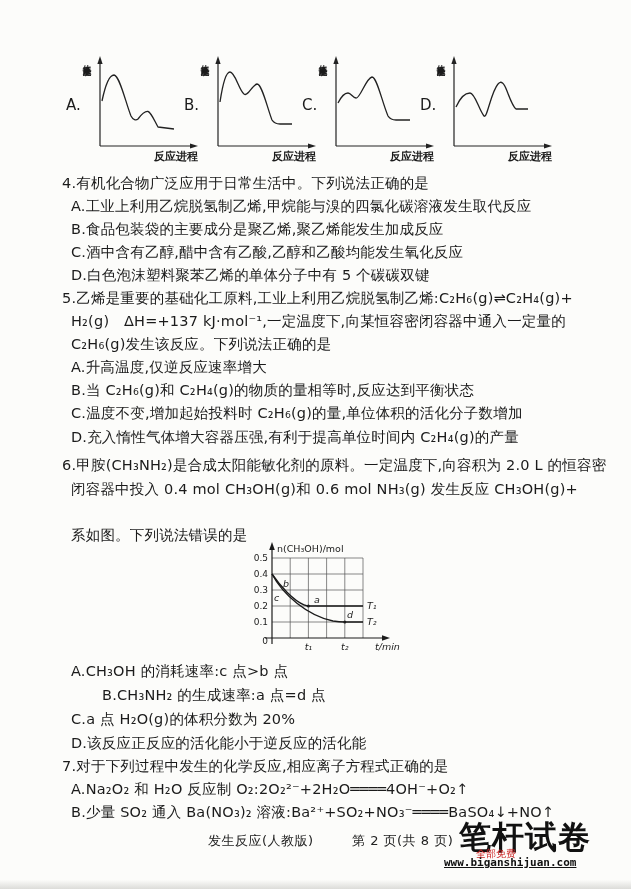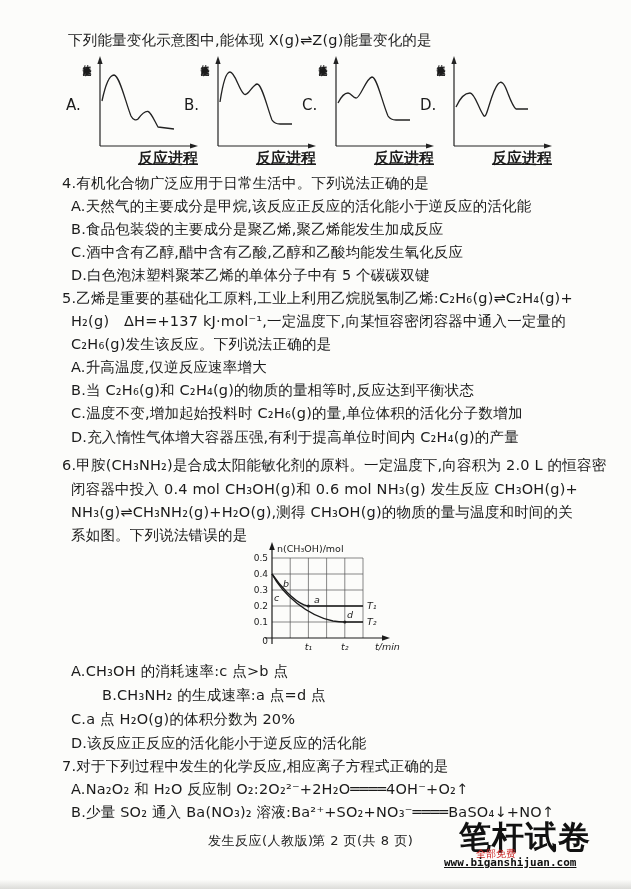--- a/index.html
+++ b/index.html
@@ -4,39 +4,38 @@
 <style>
   html,body{margin:0;padding:0;}
   body{width:631px;height:889px;background:#f2f2ef;font-family:"DejaVu Sans","Liberation Sans",sans-serif;}
   .page{position:relative;width:631px;height:889px;background:#fcfcfa;overflow:hidden;}
   .t{position:absolute;white-space:nowrap;font-size:14.5px;color:#1b1b1b;letter-spacing:0.2px;line-height:19px;}
   .stem{font-weight:500;}
   .ediagram{position:absolute;top:52px;width:112px;height:115px;}
   .ediagram svg{position:absolute;left:0;top:0;}
   .vlab{position:absolute;left:-11px;top:5px;writing-mode:vertical-rl;text-orientation:upright;
         font-size:8.5px;color:#1b1b1b;letter-spacing:1.5px;line-height:1;font-weight:bold;}
-  .xlab{position:absolute;left:0;top:97px;width:104px;text-align:right;font-size:15px;color:#1b1b1b;font-weight:bold;text-decoration:underline;}
+  .xlab{position:absolute;left:0;top:97px;width:104px;text-align:right;font-size:11px;color:#1b1b1b;font-weight:bold;}
   .optletter{position:absolute;font-size:15px;color:#1b1b1b;}
   .q6graph{position:absolute;left:238px;top:534px;width:165px;height:122px;}
   .q6graph text{font-family:"DejaVu Sans","Liberation Sans",sans-serif;fill:#1b1b1b;}
   .footer{position:absolute;font-size:13px;color:#222;white-space:nowrap;letter-spacing:0.5px;}
   .brandname{position:absolute;left:459px;top:820px;font-size:32px;line-height:35px;font-weight:bold;color:#111;
              letter-spacing:1px;white-space:nowrap;}
   .brandurl{position:absolute;left:444px;top:856px;font-size:11px;font-weight:bold;color:#111;
             font-family:"DejaVu Sans Mono","Liberation Mono",monospace;white-space:nowrap;text-decoration:underline;}
   .brandtag{position:absolute;left:447px;top:847px;font-size:10px;font-weight:normal;color:#cc2424;white-space:nowrap;margin-left:29px;}
   .scanedge{position:absolute;left:0;bottom:0;width:631px;height:9px;
             background:linear-gradient(#fbfbf9,#dcdcd9);}
 </style>
 </head>
 <body>
 
 <div class="page">
 
-  <div class="t" style="left:68px;top:31px;">下列能量变化示意图中,能体现 X(g)⇌Z(g)能量变化的是</div>
 
   <span class="optletter" style="left:66px;top:96px;">A.</span>
   <span class="optletter" style="left:184px;top:96px;">B.</span>
   <span class="optletter" style="left:302px;top:96px;">C.</span>
   <span class="optletter" style="left:420px;top:96px;">D.</span>
 
   <div class="ediagram" style="left:94px;">
     <span class="vlab">体系能量</span>
     <svg width="105" height="105" viewBox="0 0 105 105">
       <path d="M6,94 L6,10" stroke="#222" stroke-width="1.2" fill="none"></path>
@@ -78,36 +77,35 @@
       <path d="M6,94 L6,10" stroke="#222" stroke-width="1.2" fill="none"></path>
       <polygon points="6,4 3.4,12 8.6,12" fill="#222"></polygon>
       <path d="M6,94 L99,94" stroke="#222" stroke-width="1.2" fill="none"></path>
       <polygon points="104,94 96,91.4 96,96.6" fill="#222"></polygon>
       <path d="M8,55 C12,46 16,41 22,41 C27,41 31,58 36,64 C39,67 43,40 50,32 C53,28 56,31 59,39 C62,47 65,55 68,57 L80,57" stroke="#222" stroke-width="1.3" fill="none" stroke-linejoin="round"></path>
     </svg>
     <span class="xlab">反应进程</span>
   </div>
 
   <div class="t stem" style="left:62px;top:174px;">4.有机化合物广泛应用于日常生活中。下列说法正确的是</div>
-  <div class="t" style="left:71px;top:197px;">A.天然气的主要成分是甲烷,该反应正反应的活化能小于逆反应的活化能</div>
+  <div class="t" style="left:71px;top:197px;">A.工业上利用乙烷脱氢制乙烯,甲烷能与溴的四氯化碳溶液发生取代反应</div>
   <div class="t" style="left:71px;top:220px;">B.食品包装袋的主要成分是聚乙烯,聚乙烯能发生加成反应</div>
   <div class="t" style="left:71px;top:243px;">C.酒中含有乙醇,醋中含有乙酸,乙醇和乙酸均能发生氧化反应</div>
   <div class="t" style="left:71px;top:266px;">D.白色泡沫塑料聚苯乙烯的单体分子中有 5 个碳碳双键</div>
 
   <div class="t stem" style="left:62px;top:289px;">5.乙烯是重要的基础化工原料,工业上利用乙烷脱氢制乙烯:C₂H₆(g)⇌C₂H₄(g)+</div>
   <div class="t stem" style="left:71px;top:312px;">H₂(g)　ΔH=+137 kJ·mol⁻¹,一定温度下,向某恒容密闭容器中通入一定量的</div>
   <div class="t stem" style="left:71px;top:335px;">C₂H₆(g)发生该反应。下列说法正确的是</div>
   <div class="t" style="left:71px;top:358px;">A.升高温度,仅逆反应速率增大</div>
   <div class="t" style="left:71px;top:404px;">C.温度不变,增加起始投料时 C₂H₆(g)的量,单位体积的活化分子数增加</div>
   <div class="t" style="left:71px;top:381px;">B.当 C₂H₆(g)和 C₂H₄(g)的物质的量相等时,反应达到平衡状态</div>
   <div class="t" style="left:71px;top:428px;text-align:right;">D.充入惰性气体增大容器压强,有利于提高单位时间内 C₂H₄(g)的产量</div>
 
   <div class="t stem" style="left:62px;top:456px;">6.甲胺(CH₃NH₂)是合成太阳能敏化剂的原料。一定温度下,向容积为 2.0 L 的恒容密</div>
   <div class="t stem" style="left:71px;top:480px;">闭容器中投入 0.4 mol CH₃OH(g)和 0.6 mol NH₃(g) 发生反应 CH₃OH(g)+</div>
-  <div class="t stem" style="left:71px;top:503px;">NH₃(g)⇌CH₃NH₂(g)+H₂O(g),测得 CH₃OH(g)的物质的量与温度和时间的关</div>
   <div class="t stem" style="left:71px;top:526px;">系如图。下列说法错误的是</div>
 
   <div class="q6graph">
     <svg width="165" height="122" viewBox="0 0 165 122">
 
       <g stroke="#555" stroke-width="0.7">
         <line x1="52.2" y1="24" x2="52.2" y2="104"></line>
           <line x1="70.4" y1="24" x2="70.4" y2="104"></line>
         <line x1="88.6" y1="24" x2="88.6" y2="104"></line>
           <line x1="106.8" y1="24" x2="106.8" y2="104"></line>
@@ -155,20 +153,20 @@
   <div class="t" style="left:71px;top:662px;">A.CH₃OH 的消耗速率:c 点&gt;b 点</div>
   <div class="t" style="left:71px;top:686px;margin-left:31px;">B.CH₃NH₂ 的生成速率:a 点=d 点</div>
   <div class="t" style="left:71px;top:710px;">C.a 点 H₂O(g)的体积分数为 20%</div>
   <div class="t" style="left:71px;top:734px;">D.该反应正反应的活化能小于逆反应的活化能</div>
 
   <div class="t stem" style="left:62px;top:757px;">7.对于下列过程中发生的化学反应,相应离子方程式正确的是</div>
   <div class="t" style="left:71px;top:780px;">A.Na₂O₂ 和 H₂O 反应制 O₂:2O₂²⁻+2H₂O════4OH⁻+O₂↑</div>
   <div class="t" style="left:71px;top:803px;">B.少量 SO₂ 通入 Ba(NO₃)₂ 溶液:Ba²⁺+SO₂+NO₃⁻════BaSO₄↓+NO↑</div>
 
   <div class="footer" style="left:208px;top:832px;">发生反应(人教版)</div>
-  <div class="footer" style="left:312px;top:832px;">第 2 页(共 8 页)</div>
+  <div class="footer" style="left:312px;top:832px;padding-left:40px;">第 2 页(共 8 页)</div>
 
   <div class="brandname">笔杆试卷</div>
   <div class="brandtag">全部免费</div>
   <div class="brandurl">www.biganshijuan.com</div>
 
   <div class="scanedge"></div>
 </div>
 
 </body></html>

